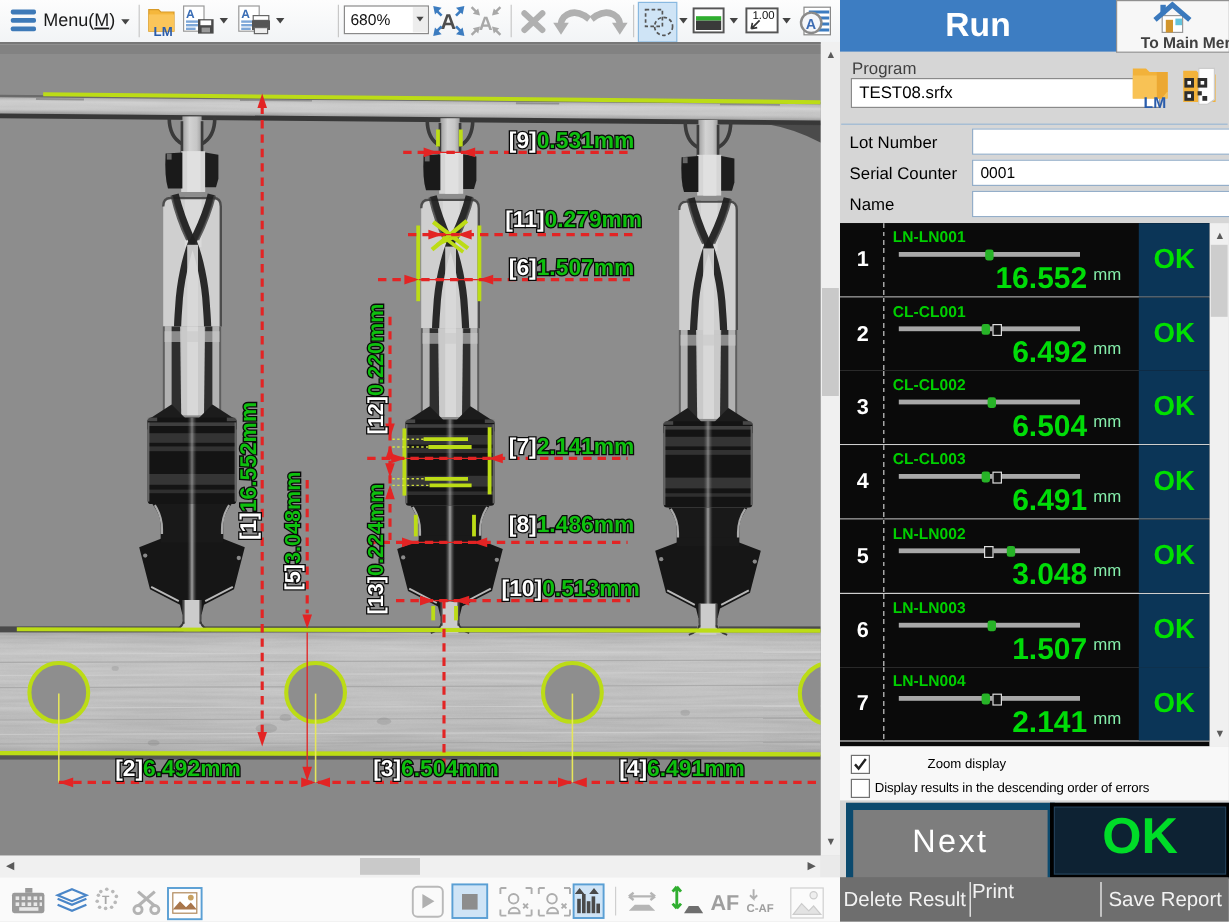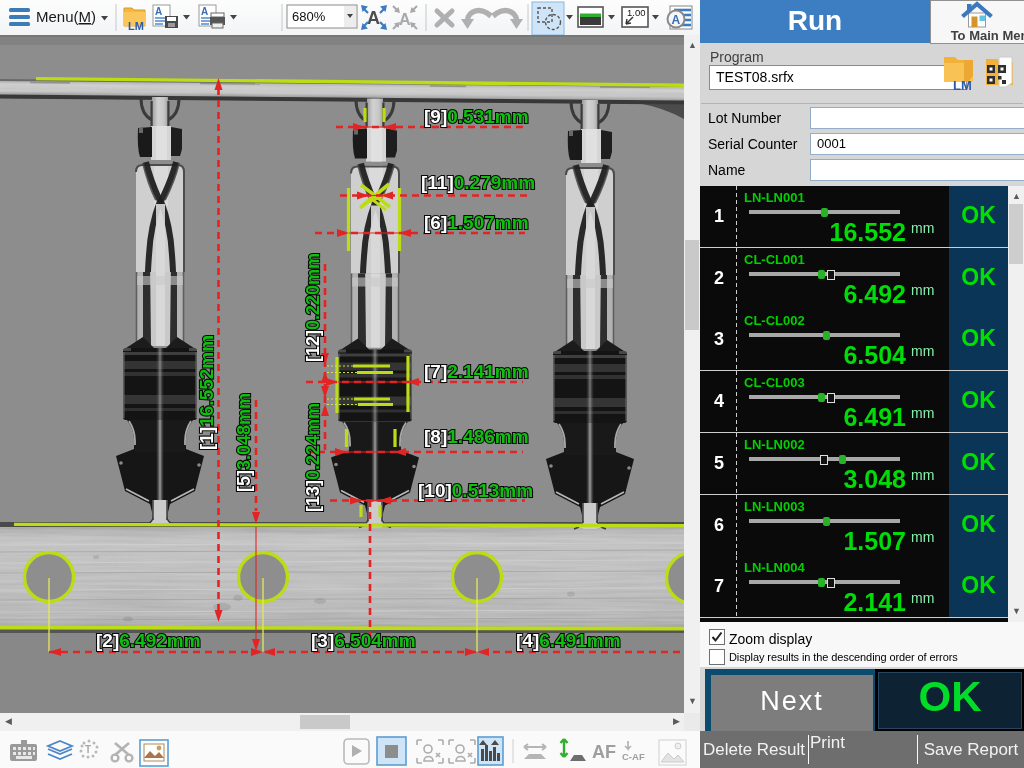--- a/index.html
+++ b/index.html
@@ -711,21 +711,21 @@
     </div>
     <div class="abs" id="rowsb">
       <div class="sbarrow" style="left:4px;top:6px;">▲</div>
       <div class="sbarrow" style="left:4px;top:421px;">▼</div>
       <div style="position:absolute;left:1px;top:18px;width:14px;height:60px;background:#cdcdcd;"></div>
     </div>
     <div class="abs" id="cbarea">
       <div class="cbox" style="top:7px;"><svg width="14" height="14" viewBox="0 0 14 14">
             <path d="M2.5 7 L5.5 10.5 L11.5 2.5" stroke="#222" stroke-width="2" fill="none"></path>
           </svg></div>
-      <div class="cblbl" style="top:9px;font-size:14px;">Zoom display</div>
+      <div class="cblbl" style="top:9px;font-size:11px;margin-left:44px;">Zoom display</div>
       <div class="cbox" style="top:27px;"></div>
       <div class="cblbl" style="top:29px;font-size:11px;letter-spacing:-0.1px;">Display results in the descending order of errors</div>
     </div>
     <div class="abs" id="nextbtn">Next</div>
     <div class="abs" id="okbig">OK</div>
     <div class="abs" id="rbotbar">
       <div style="position:absolute;left:2px;top:9px;width:104px;text-align:center;white-space:nowrap;">Delete Result</div>
       <div class="sep" style="left:108px;"></div>
       <div style="position:absolute;left:110px;top:2px;width:105px;text-align:left;">Print</div>
       <div class="sep" style="left:217px;"></div>

